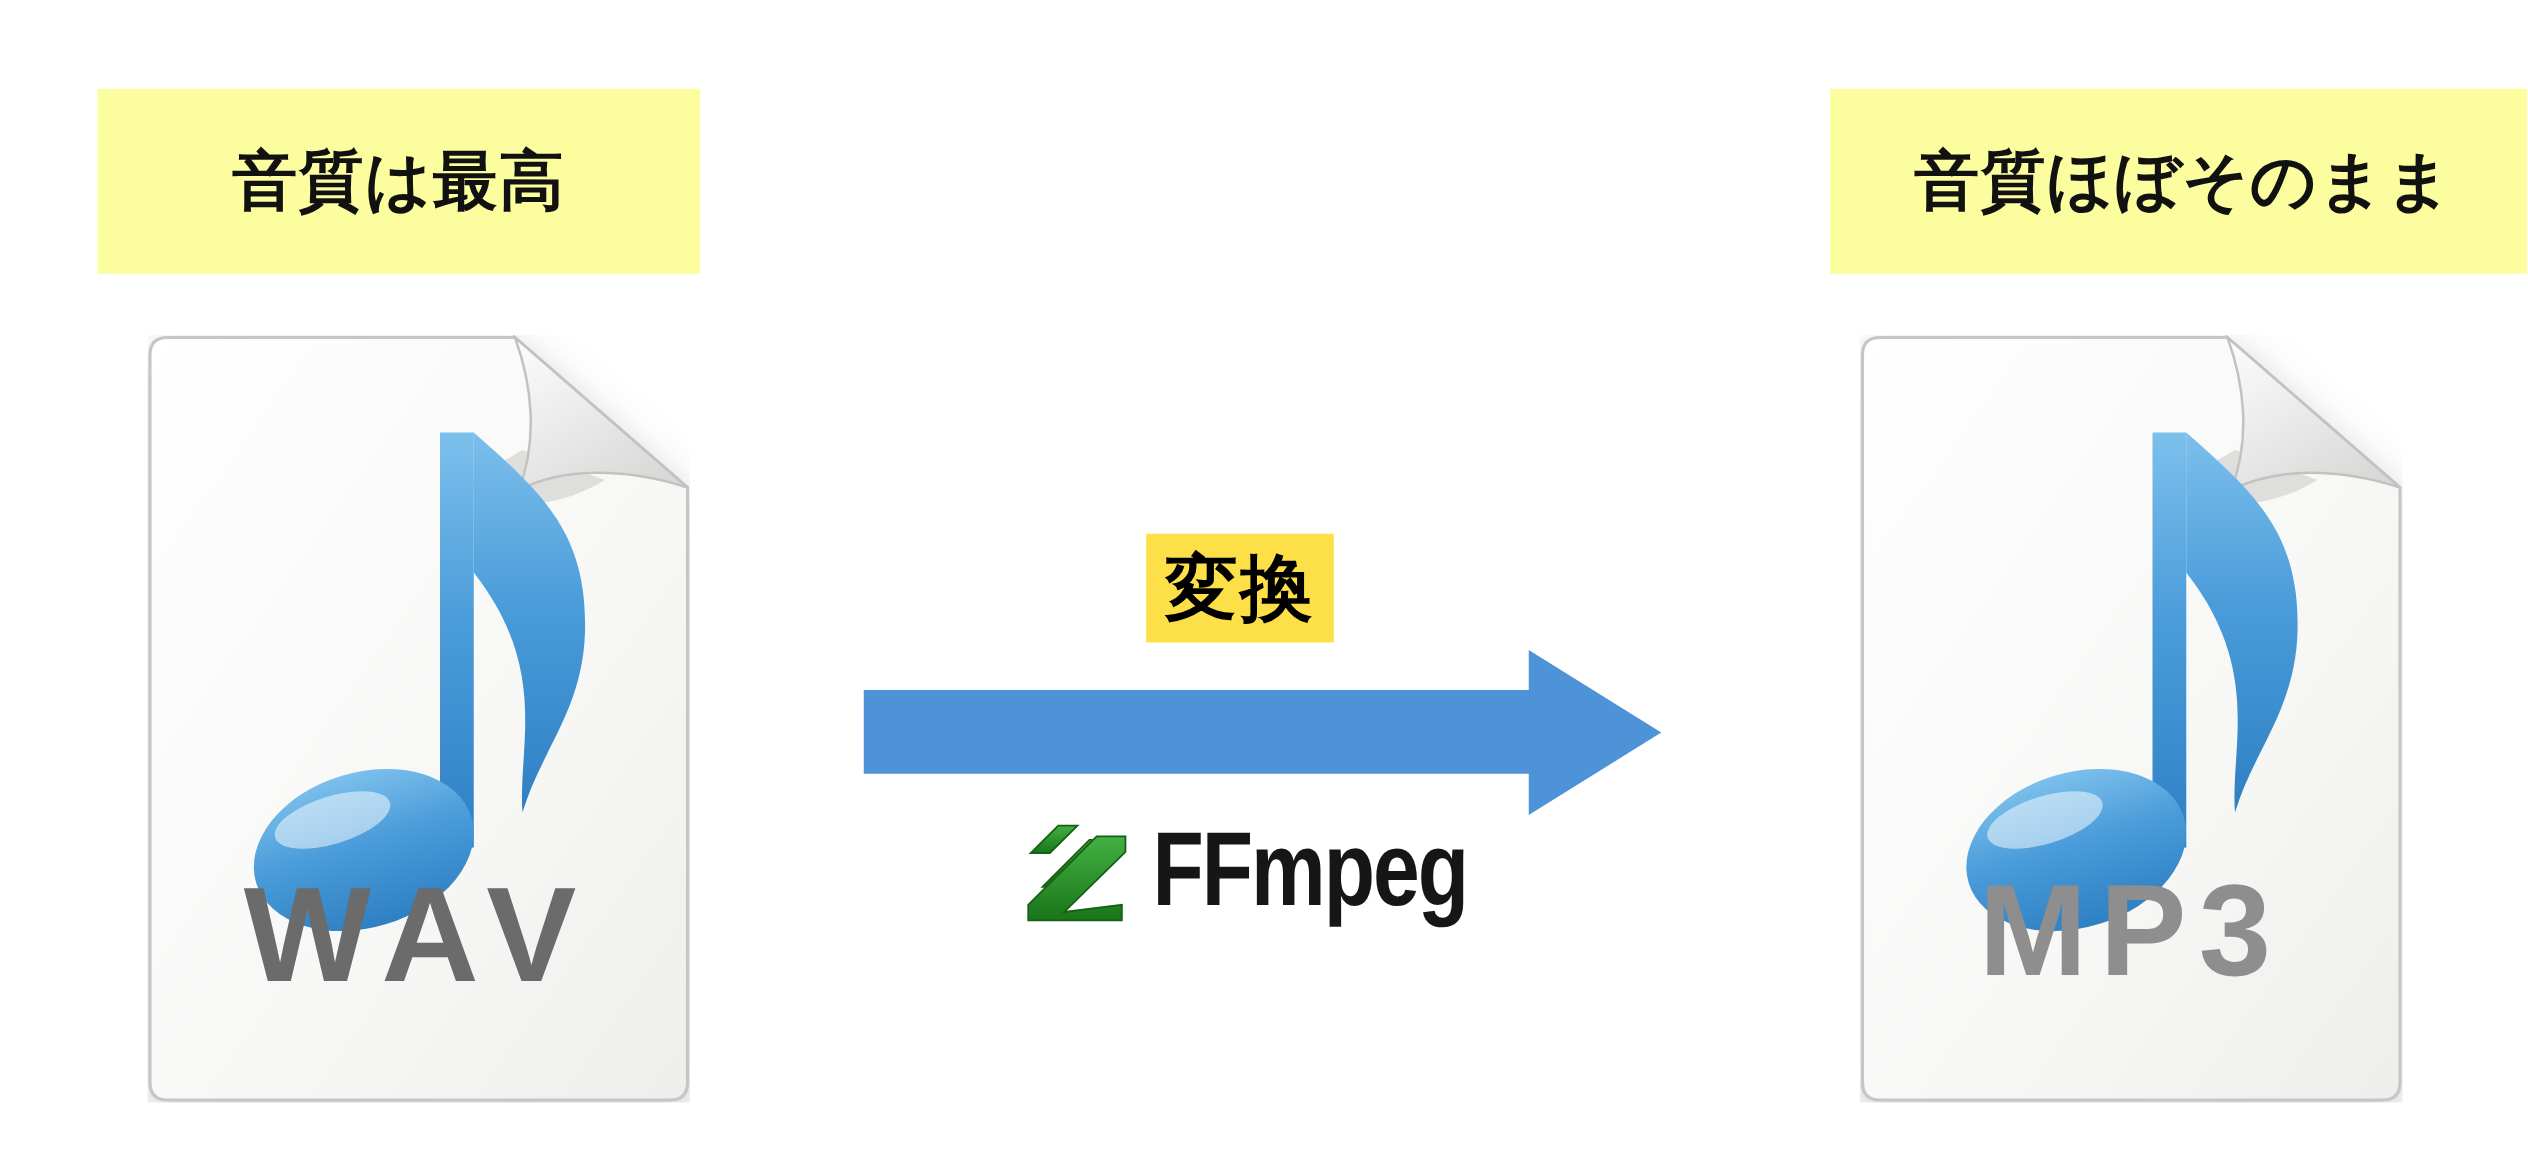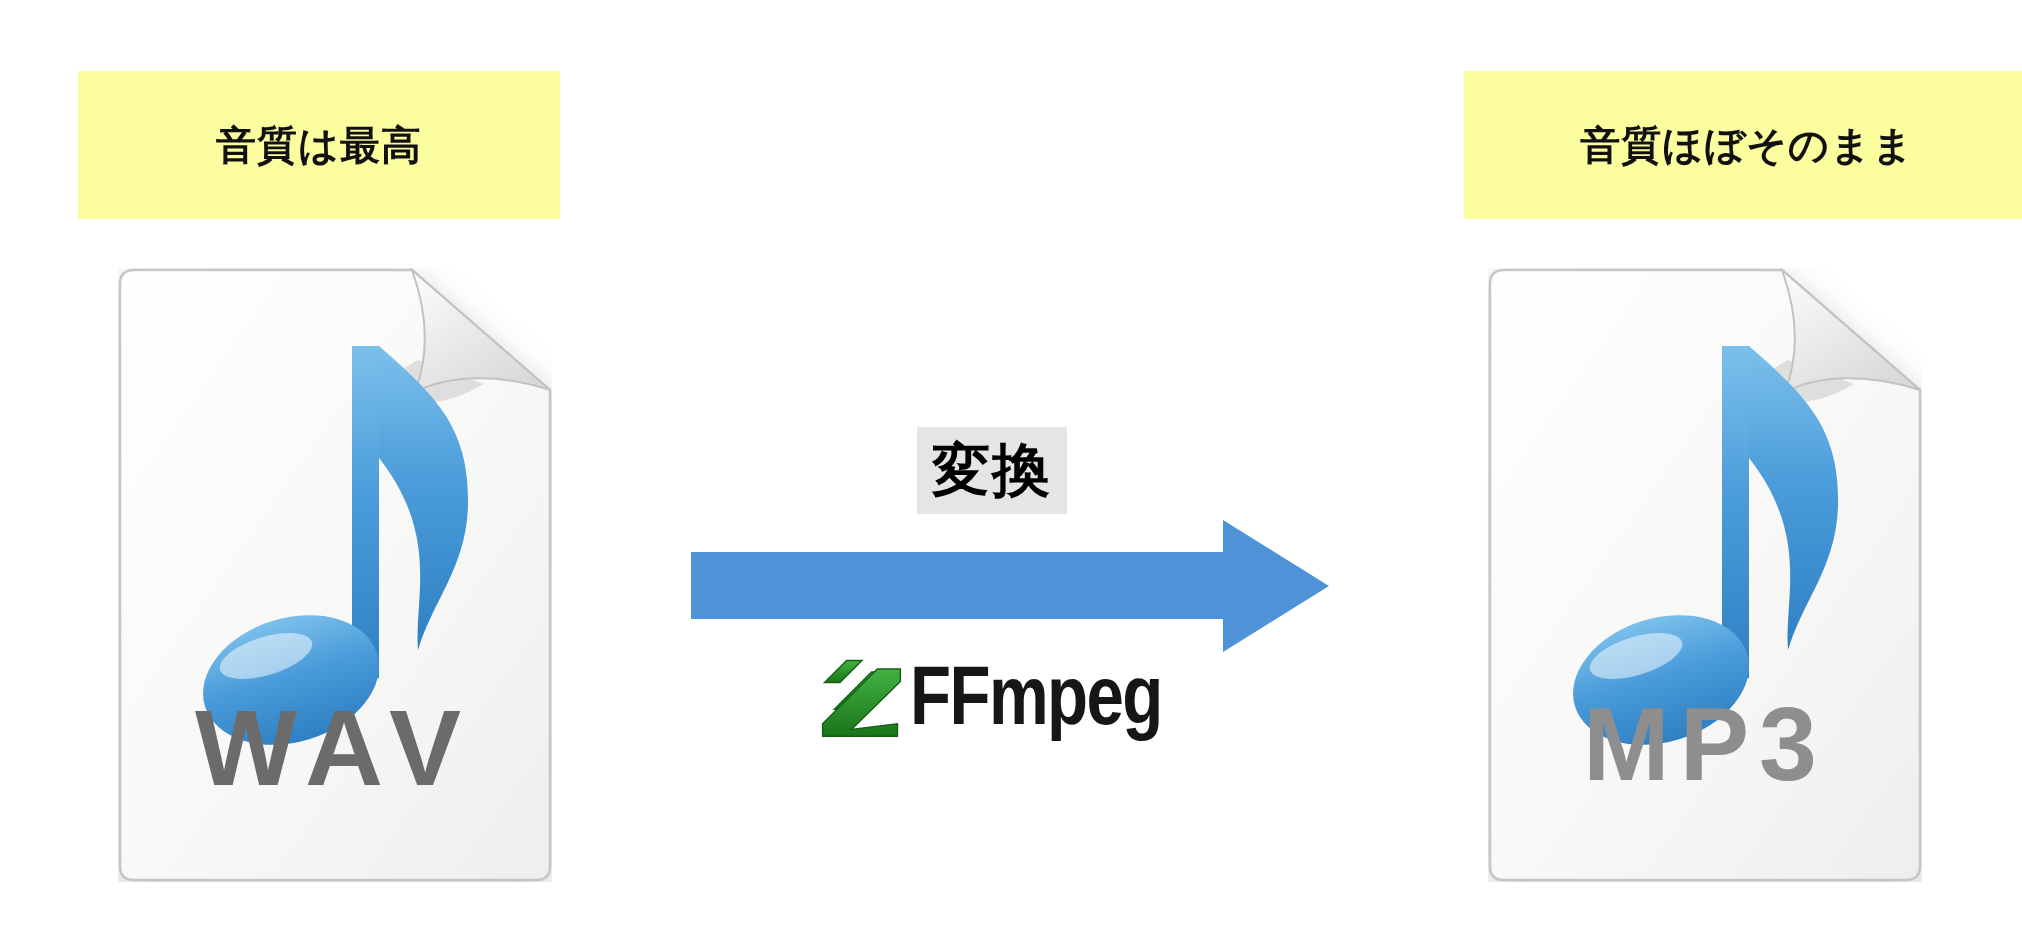--- a/index.html
+++ b/index.html
@@ -4,45 +4,45 @@
 <style>
   html,body{margin:0;padding:0;background:#ffffff;}
   .stage{
     position:relative;width:2022px;height:938px;background:#ffffff;overflow:hidden;
     font-family:"Liberation Sans","DejaVu Sans",sans-serif;
   }
   
   .ylabel{
     position:absolute;background:#fcfd9e;color:#111;
     display:flex;flex-direction:row;align-items:center;justify-content:center;
-    font-weight:800;font-size:40px;line-height:73px;text-align:center;
+    font-weight:800;font-size:52px;line-height:73px;text-align:center;
     letter-spacing:1px;
   }
   .ylabel.left{left:78px;top:71px;width:482px;height:148px;}
   .ylabel.right{left:1464px;top:71px;width:566px;height:148px;}
   
   .file-icon{position:absolute;width:434px;height:614px;}
   .file-icon.wav{left:118px;top:268px;}
   .file-icon.mp3{left:1488px;top:268px;}
   .paper-shadow{filter:drop-shadow(0px 10px 16px rgba(90,90,90,0.30));}
   .fmt-text{
     font-family:"Liberation Sans","DejaVu Sans",sans-serif;
     font-weight:bold;
   }
   
   .arrow-svg{position:absolute;left:689px;top:518px;width:642px;height:136px;}
   .convert-box{
     position:absolute;left:917px;top:427px;width:150px;height:87px;
-    background:#e5e5e5;color:#000;display:flex;align-items:center;justify-content:center;
+    background:#fde047;color:#000;display:flex;align-items:center;justify-content:center;
     font-size:58px;font-weight:800;letter-spacing:2px;
   }
   
   .ffmpeg{
     position:absolute;left:812px;top:645px;height:100px;
-    display:flex;align-items:center;
+    display:flex;align-items:center;gap:12px;
   }
   .ffmpeg-icon{width:98px;height:96px;flex:0 0 auto;}
   .ffmpeg-text{
     font-size:84px;font-weight:800;color:#161616;letter-spacing:-2px;
     transform:scaleX(0.80);transform-origin:left center;white-space:nowrap;
   }
 </style>
 </head>
 <body>
 

